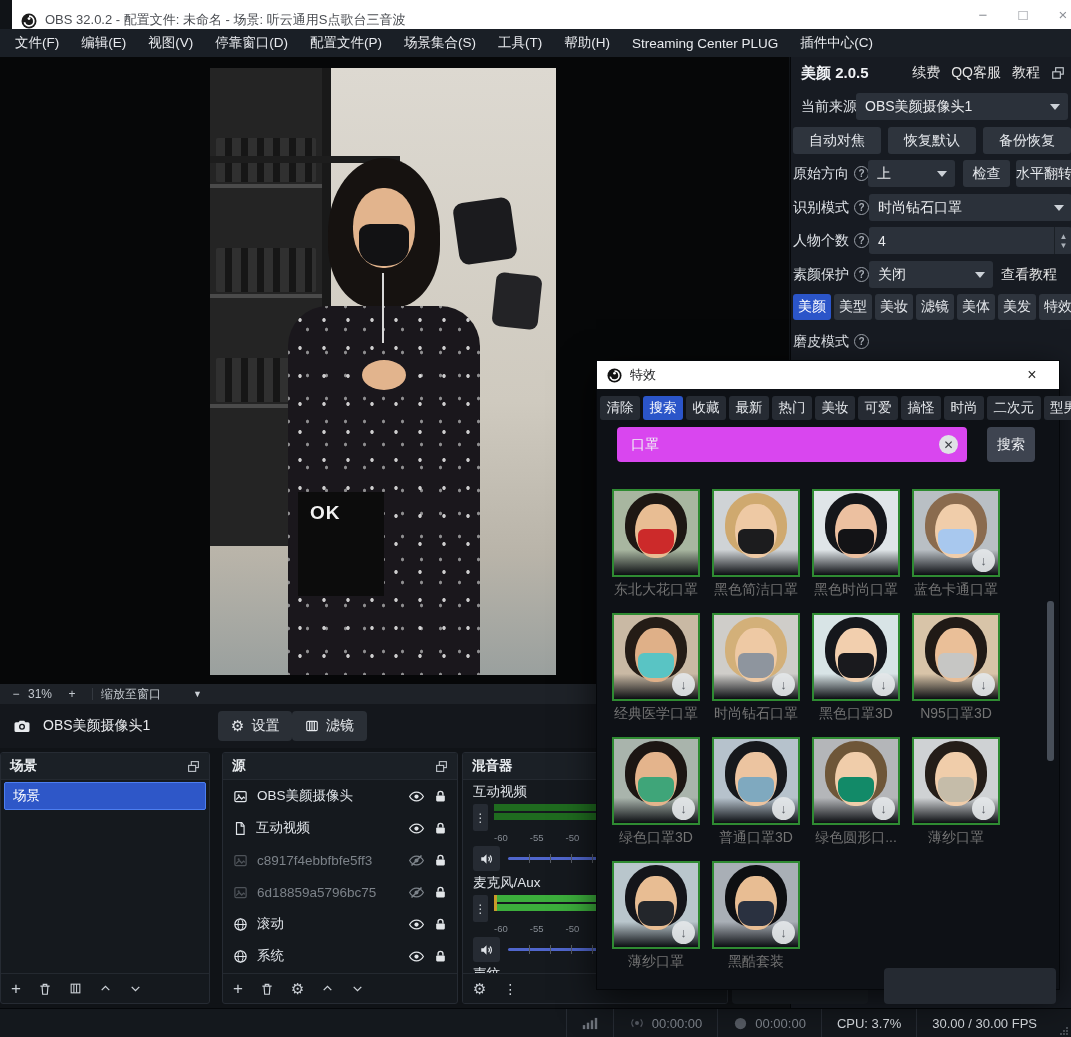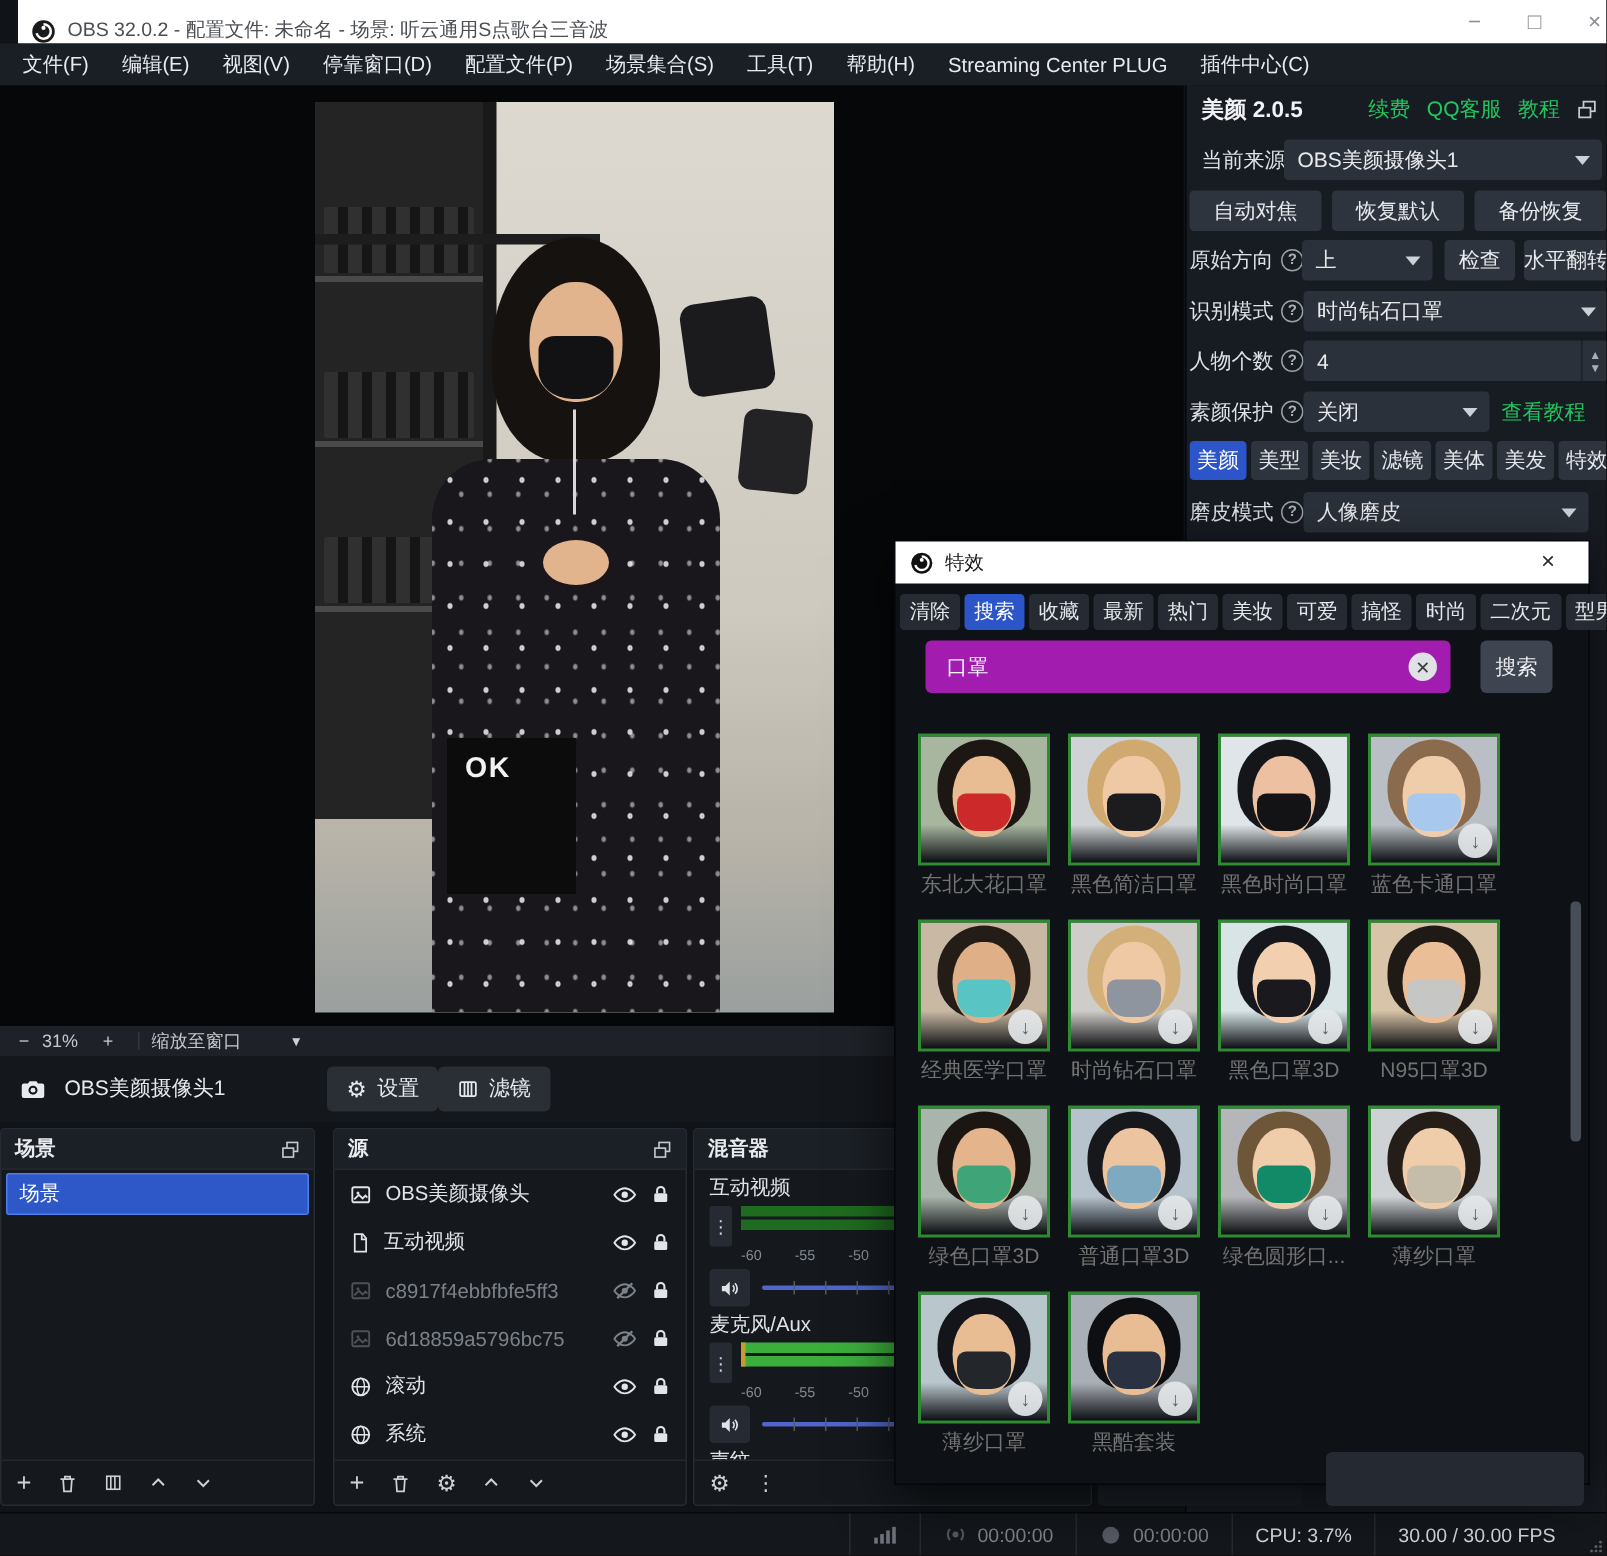--- a/index.html
+++ b/index.html
@@ -60,41 +60,41 @@
   .mslider{display:flex;align-items:center;gap:8px;margin-top:3px;}
   .spk{width:27px;height:25px;background:#262b33;border-radius:3px;display:flex;align-items:center;justify-content:center;flex:none;}
   .sline{position:relative;flex:1;height:3px;background:#5066cc;border-radius:2px;}
   .sline i{position:absolute;top:-3px;width:1px;height:9px;background:#565b63;}
   .mmark{position:absolute;top:0;width:2px;height:16px;background:#06080a;}
   .mlead{position:absolute;left:0;top:0;width:3px;height:16px;background:#c89b2a;}
   
   #beauty{left:790px;top:57px;width:281px;height:951px;background:#171b22;border-left:1px solid #05070a;box-sizing:border-box;}
   #beauty .hrow{position:absolute;left:10px;right:6px;top:5px;height:22px;display:flex;align-items:center;}
   #beauty .btitle{color:#f0f2f5;font-size:15px;font-weight:bold;}
-  .blink{color:#22c55e;font-size:14px;}
+  .blink{color:#e5e5e5;font-size:14px;}
   .flabel{position:absolute;color:#dde1e6;font-size:14px;display:flex;align-items:center;gap:5px;height:27px;}
   .q{width:15px;height:15px;border:1.5px solid #9aa0a8;border-radius:50%;color:#aab0b8;font-size:10px;font-weight:bold;display:inline-flex;align-items:center;justify-content:center;box-sizing:border-box;}
   .sel{position:absolute;height:27px;background:#2b313a;border-radius:3px;color:#e8eaed;font-size:14px;display:flex;align-items:center;padding:0 9px;box-sizing:border-box;}
   .car{position:absolute;right:8px;top:50%;margin-top:-3px;width:0;height:0;border-left:5px solid transparent;border-right:5px solid transparent;border-top:6px solid #ccd1d7;}
   .obtn{position:absolute;height:27px;background:#2e343d;border-radius:3px;color:#e6e9ed;font-size:14px;display:flex;align-items:center;justify-content:center;box-sizing:border-box;}
   .btab{width:38px;height:26px;background:#2e343d;border-radius:3px;color:#e4e7eb;font-size:14px;display:flex;align-items:center;justify-content:center;flex:none;}
   .btab.active{background:#2b55c9;color:#fff;}
   #beautyTabs{position:absolute;left:2px;top:237px;right:0;display:flex;gap:3px;overflow:hidden;}
   .spin{position:absolute;height:27px;background:#2b313a;border-radius:3px;color:#e8eaed;font-size:14px;display:flex;align-items:center;padding:0 9px;box-sizing:border-box;}
   .spin .arrows{position:absolute;right:0;top:0;width:17px;height:27px;border-left:1px solid #1b2026;display:flex;flex-direction:column;align-items:center;justify-content:center;color:#aab0b8;font-size:8px;line-height:9px;}
   
   #fxdlg{left:596px;top:360px;width:464px;height:630px;z-index:30;border:1px solid #05070a;box-shadow:0 10px 34px rgba(0,0,0,.65);box-sizing:border-box;background:#0e1116;}
   #fxtitle{height:28px;background:#ffffff;display:flex;align-items:center;padding:0 10px;}
   #fxtitle .t{color:#17181a;font-size:13px;margin-left:8px;}
   #fxclose{margin-left:auto;width:34px;height:28px;display:flex;align-items:center;justify-content:center;color:#2b2b2b;font-size:16px;}
   #fxTabs{display:flex;gap:3px;padding:7px 0 0 3px;}
   .ftab{height:24px;background:#262b33;border-radius:3px;color:#e4e7eb;font-size:13.5px;display:flex;align-items:center;padding:0 6.5px;flex:none;}
   .ftab.active{background:#2b55c9;color:#fff;}
   #fxsearchrow{position:absolute;left:0;top:66px;width:100%;height:35px;}
-  #fxinputwrap{position:absolute;left:20px;top:0;width:350px;height:35px;background:#a21caf;border-radius:4px;}
+  #fxinputwrap{position:absolute;left:20px;top:0;width:350px;height:35px;background:#d946ef;border-radius:4px;}
   .fx-search-input{position:absolute;left:0;top:0;width:100%;height:100%;background:transparent;border:none;outline:none;color:#f0f2f4;font-size:14px;padding:0 34px 0 14px;box-sizing:border-box;font-family:inherit;}
   #fxclear{position:absolute;right:9px;top:8px;width:19px;height:19px;border-radius:50%;background:#dfe2e5;color:#3a3d42;font-size:12px;font-weight:bold;display:flex;align-items:center;justify-content:center;}
   #fxsearchbtn{position:absolute;left:390px;top:0;width:48px;height:35px;background:#3e4450;border-radius:4px;color:#eceef1;font-size:14px;display:flex;align-items:center;justify-content:center;}
   #fxgrid{position:absolute;left:0;top:128px;width:100%;padding:0 15px;box-sizing:border-box;display:flex;flex-wrap:wrap;column-gap:12px;row-gap:14px;}
   .cell{width:88px;height:110px;flex:none;}
   .thumb{position:relative;width:88px;height:88px;border:2px solid #2f8b32;box-sizing:border-box;overflow:hidden;}
   .fhair{position:absolute;left:11px;top:2px;width:62px;height:62px;border-radius:50% 50% 44% 44%;}
   .fface{position:absolute;left:21px;top:13px;width:42px;height:54px;border-radius:50%/55%;}
   .fmask{position:absolute;left:24px;top:38px;width:36px;height:25px;border-radius:6px 6px 13px 13px;}
   .dl{position:absolute;right:3px;bottom:3px;width:23px;height:23px;border-radius:50%;background:rgba(228,231,233,.92);color:#5a5f66;font-size:13px;font-weight:bold;display:flex;align-items:center;justify-content:center;}
@@ -599,24 +599,20 @@
         <div class="btab">滤镜</div>
         <div class="btab">美体</div>
         <div class="btab">美发</div>
         <div class="btab">特效</div>
       </div>
 
     <div class="flabel" style="left:2px;top:271px">
       <span>磨皮模式</span>
         <span class="q">?</span>
     </div>
-    <div class="sel" style="left:78px;top:271px;width:190px">
-      <span>人像磨皮</span>
-        <span class="car"></span>
-    </div>
   </div>
 
   <div id="fxdlg" class="abs">
     <div id="fxtitle">
       <span class="icon">
         <svg width="15" height="15" viewBox="0 0 16 16">
             <circle cx="8" cy="8" r="7.5" fill="#111"></circle>
             <path d="M8 3.2a4.8 4.8 0 1 1-4.6 6" fill="none" stroke="#fff" stroke-width="1.7"></path>
             <circle cx="8" cy="5.6" r="1.4" fill="#fff"></circle>
           </svg>

